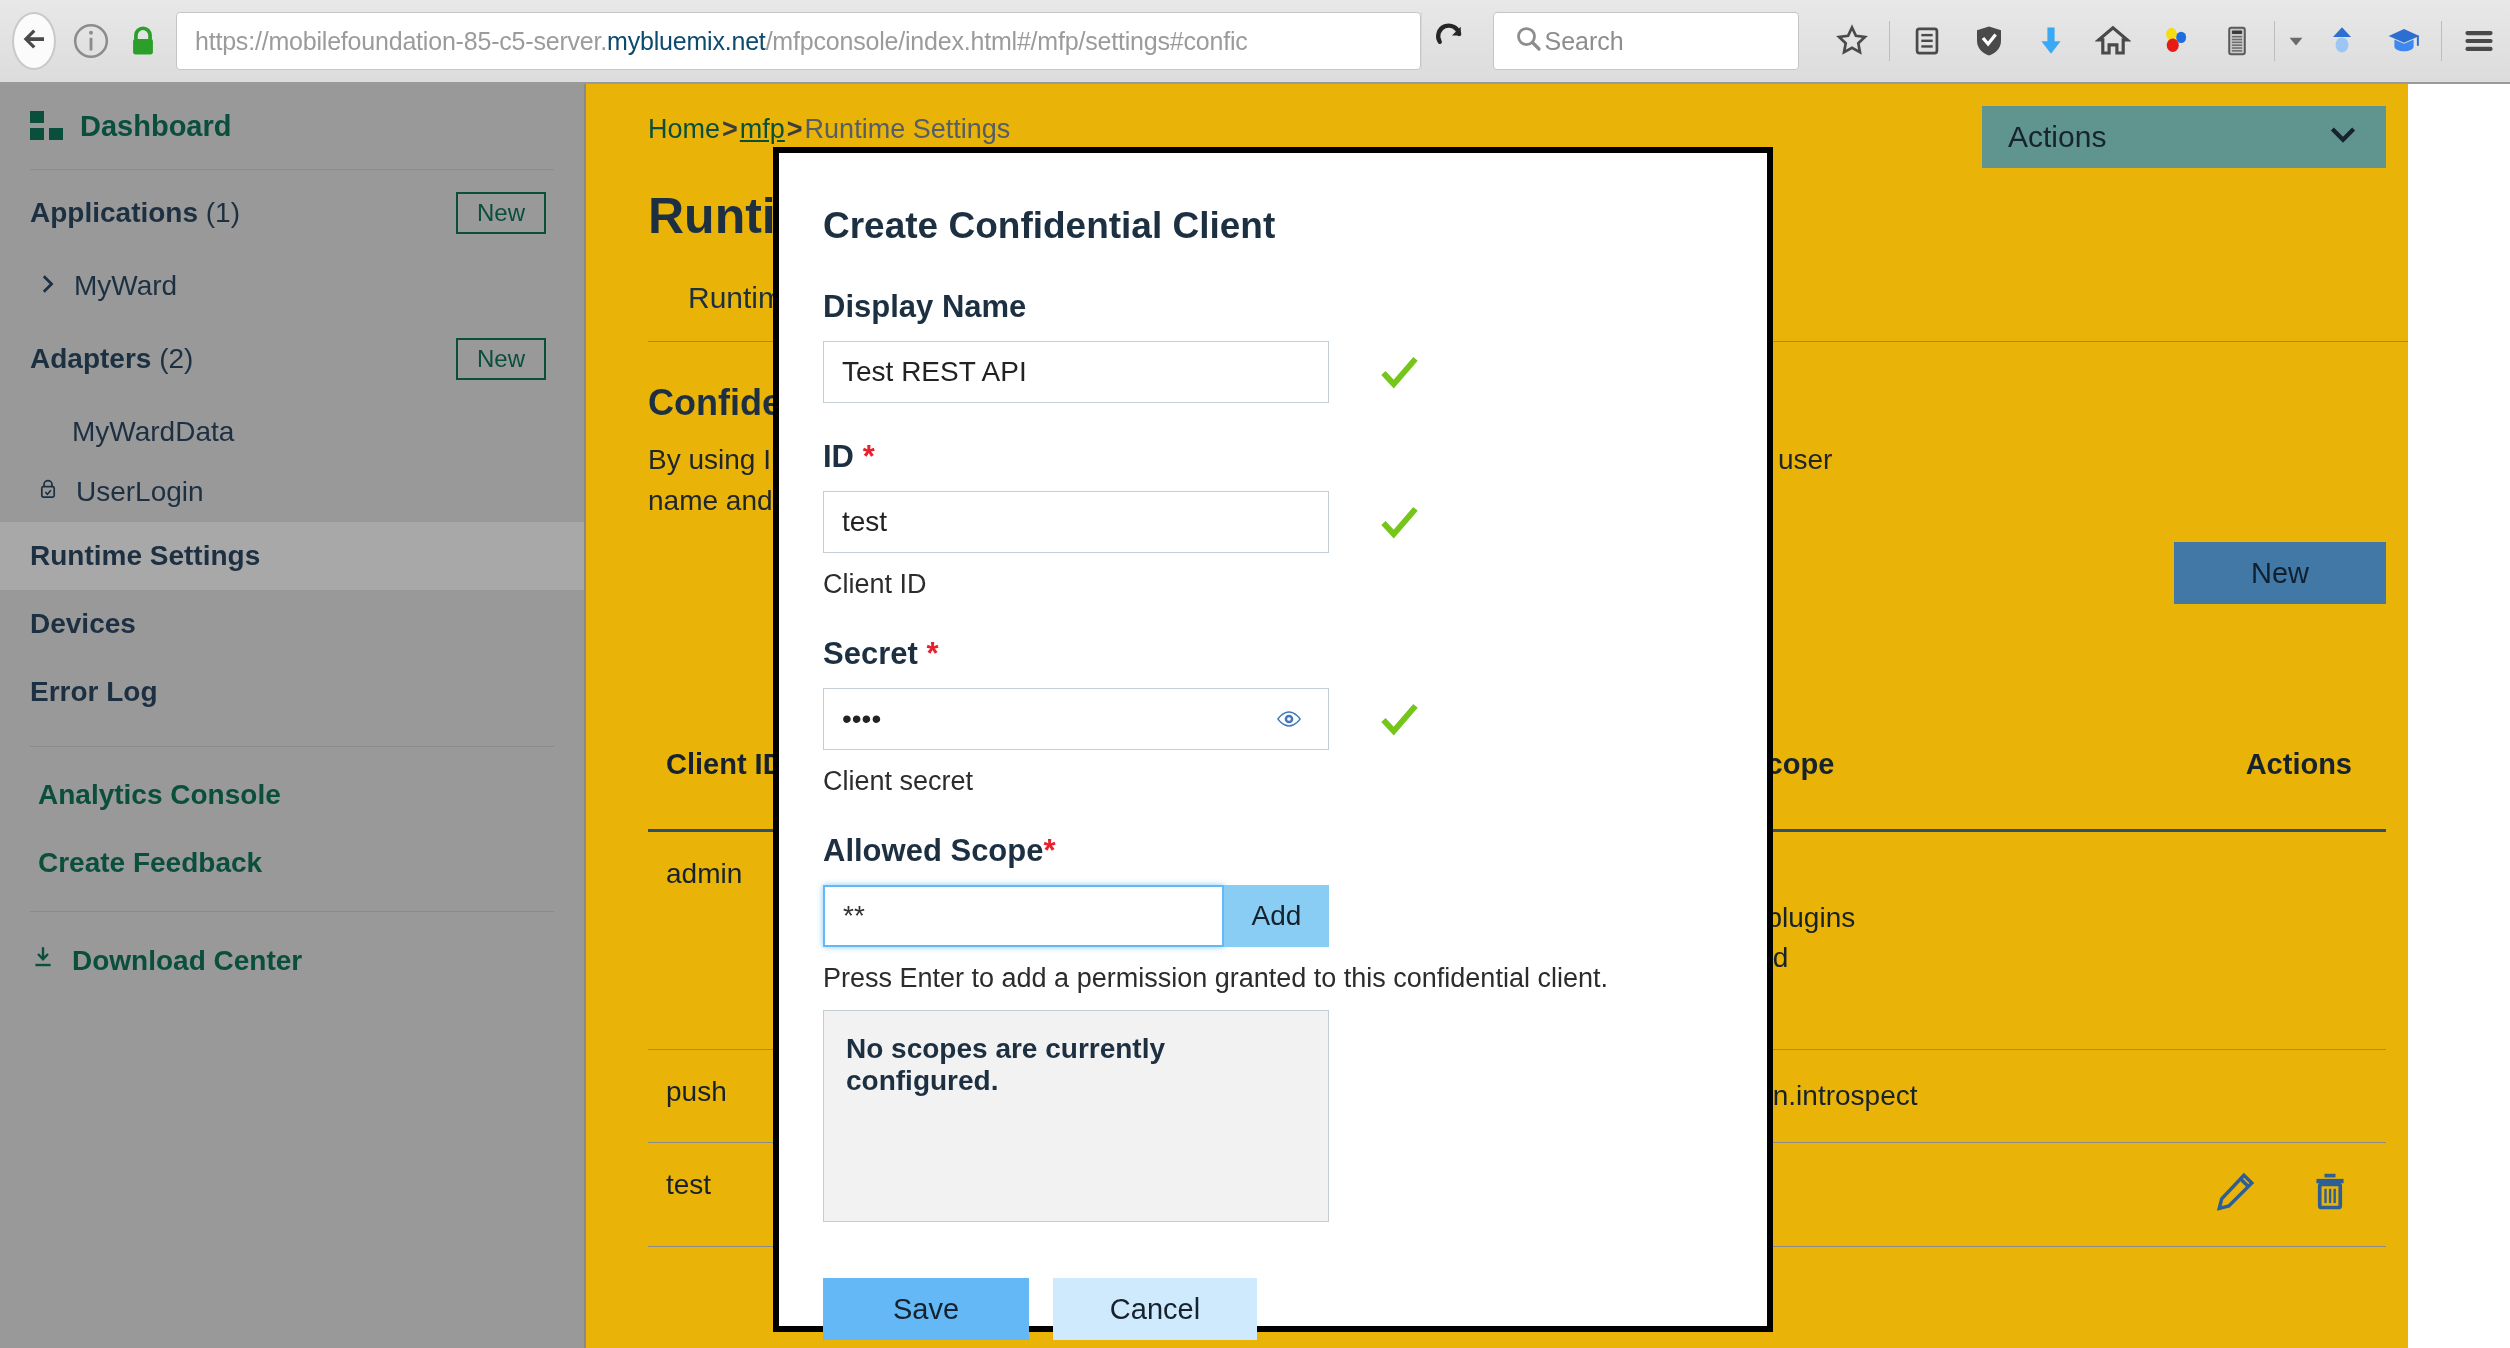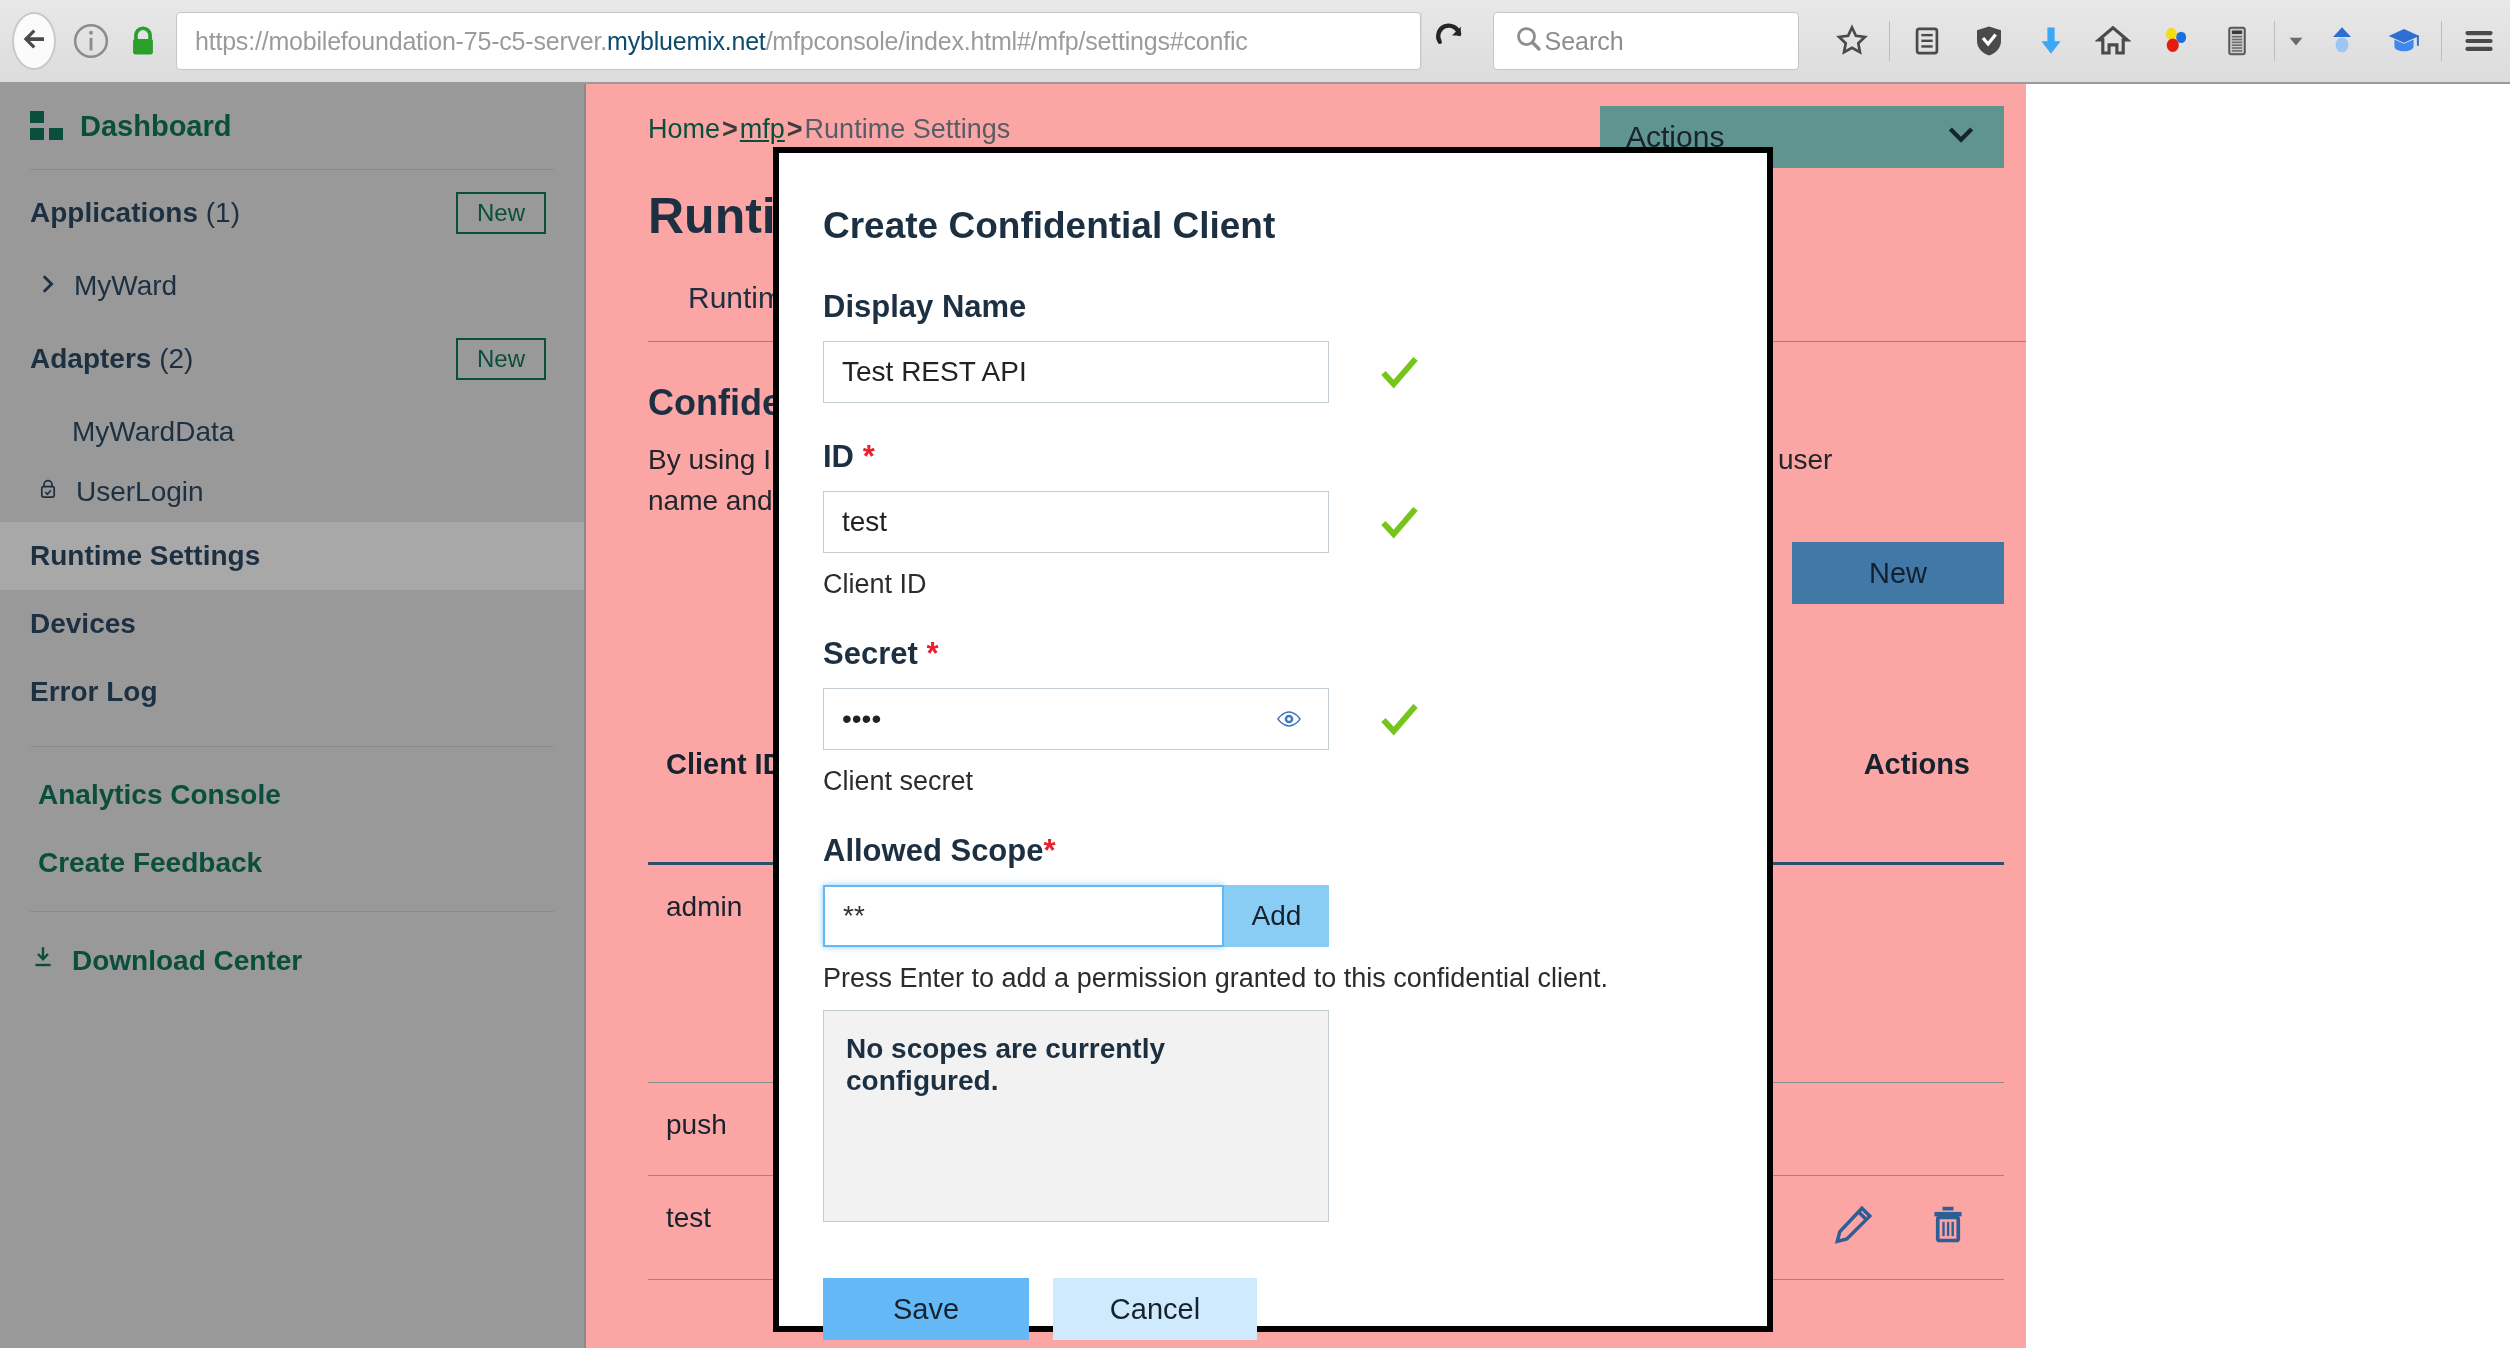--- a/index.html
+++ b/index.html
@@ -46,22 +46,22 @@
   }
   .search-ph { font-size: 25px; color: #8d8d8d; }
   .tb-icons { display: flex; align-items: center; margin-left: 22px; gap: 0; }
   .tb-ic { width: 62px; height: 62px; display: flex; align-items: center; justify-content: center; }
   .tb-sep { width: 1px; height: 40px; background: #bdbdbd; margin: 0 6px; }
   .tb-caret { width: 30px; height: 62px; display: flex; align-items: center; justify-content: center; }
 
   
   #page {
     position: absolute; top: 84px; left: 0;
-    width: 2026px; height: 1264px;
-    background: #fca5a5;
+    width: 2408px; height: 1264px;
+    background: #eab308;
   }
   
   #sidebar {
     position: absolute; top: 0; left: 0; width: 586px; height: 100%;
     background: #999999; border-right: 2px solid #8a8a8a;
   }
   .sb-dashboard {
     display: flex; align-items: center; gap: 18px;
     padding: 26px 0 26px 30px;
   }
@@ -213,21 +213,21 @@
   </div>
 
   <div class="chrome-icon">
     <svg viewBox="0 0 24 24" width="34" height="34">
         <path d="M7 11V8a5 5 0 0110 0v3" fill="none" stroke="#2aa02a" stroke-width="2.6"></path>
         <rect x="5" y="10.5" width="14" height="11" rx="1.5" fill="#2aa02a"></rect>
       </svg>
   </div>
 
   <div class="urlbar">
-    <div class="url-text"><span>https://mobilefoundation-75-c5-server.</span><b>mybluemix.net</b><span>/mfpconsole/index.html#/mfp/settings#confic</span></div>
+    <div class="url-text"><span>https://mobilefoundation-85-c5-server.</span><b>mybluemix.net</b><span>/mfpconsole/index.html#/mfp/settings#confic</span></div>
   </div>
 
   <div class="reload-btn">
     <span>
       <svg viewBox="0 0 24 24" width="34" height="34">
           <path d="M18.5 8.5A7.5 7.5 0 104.8 14" fill="none" stroke="#262626" stroke-width="3" stroke-linecap="round"></path>
           <path d="M19.6 3.4v6.2h-6.2z" fill="#262626"></path>
         </svg>
     </span>
   </div>

